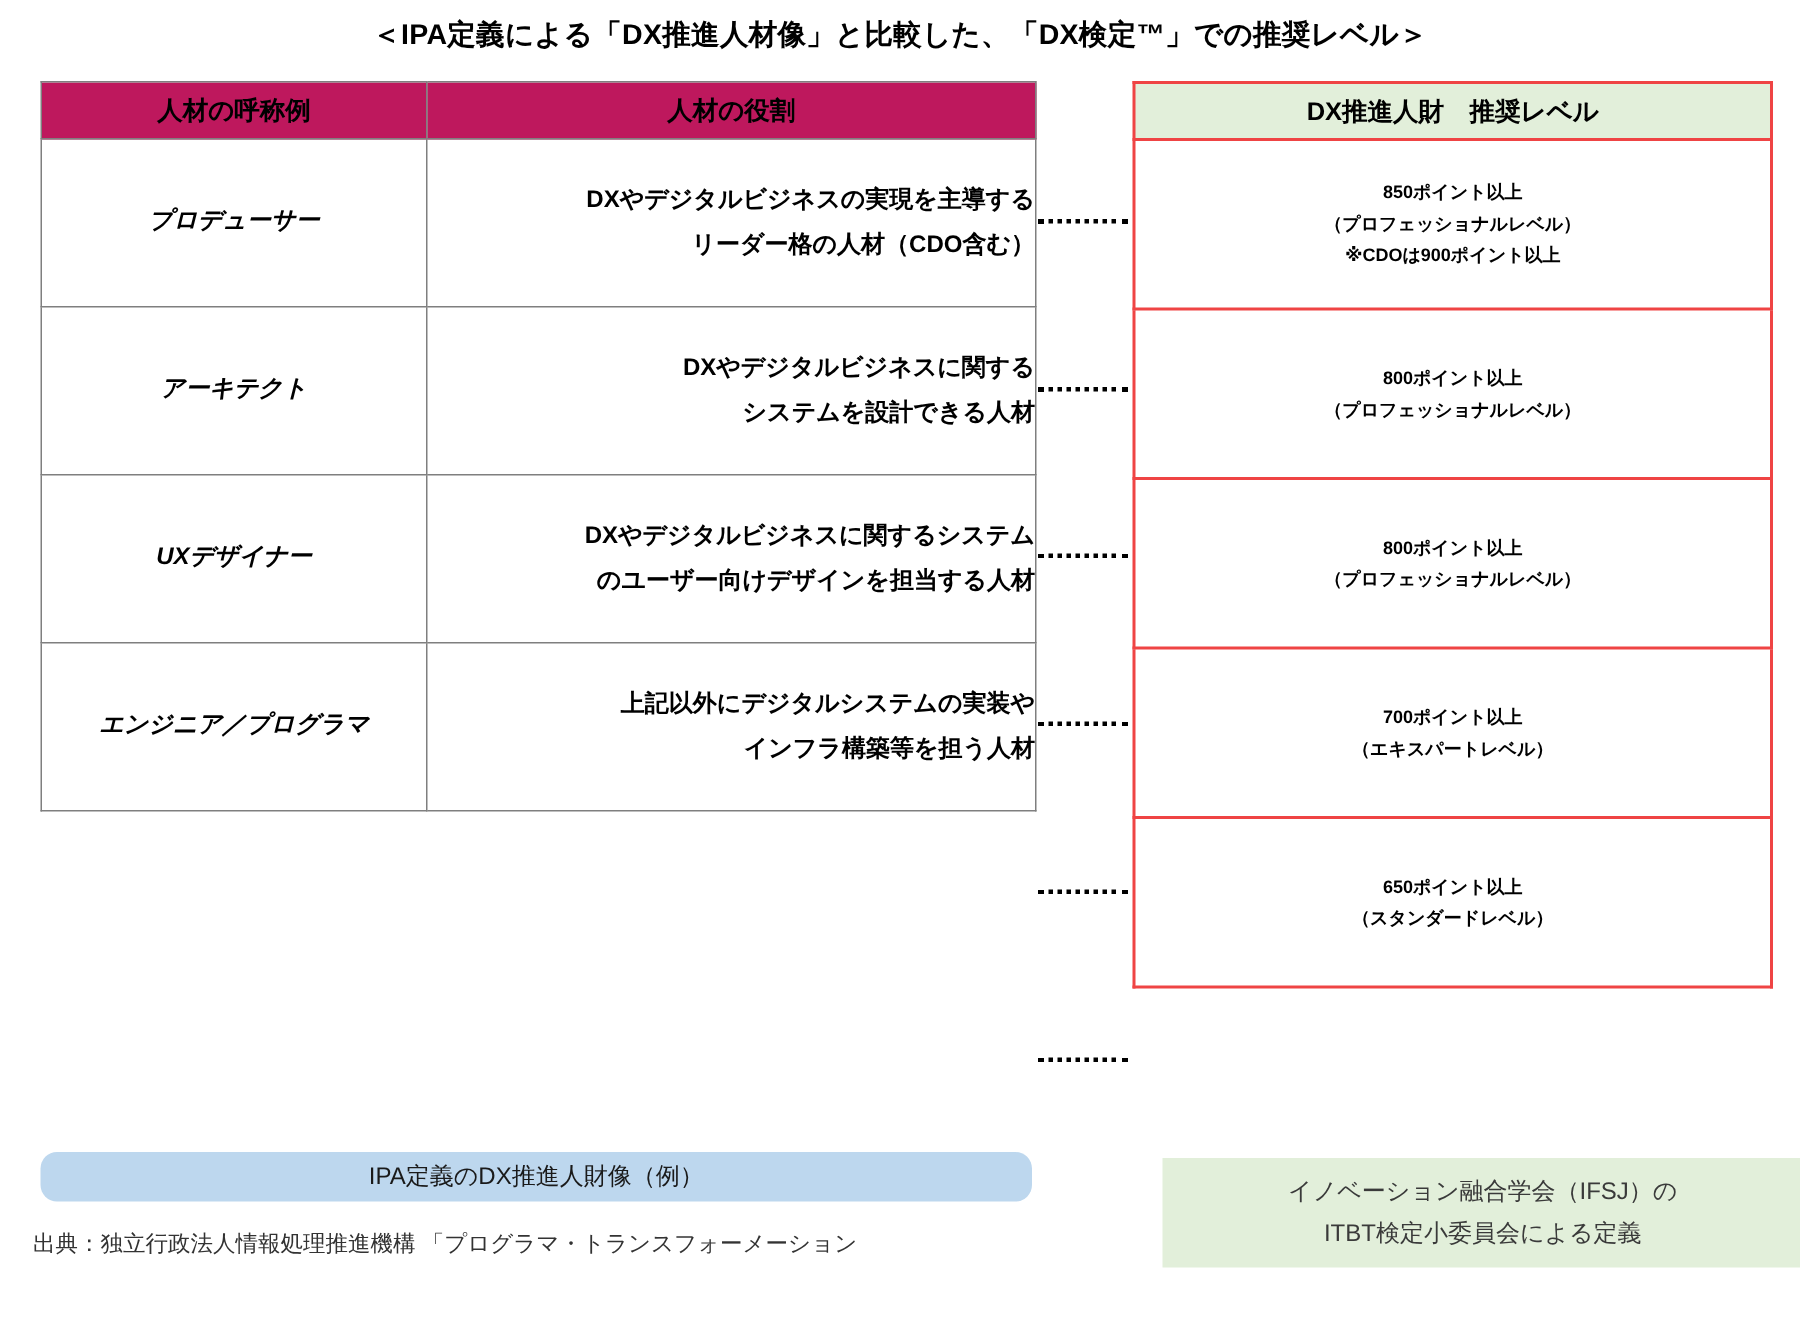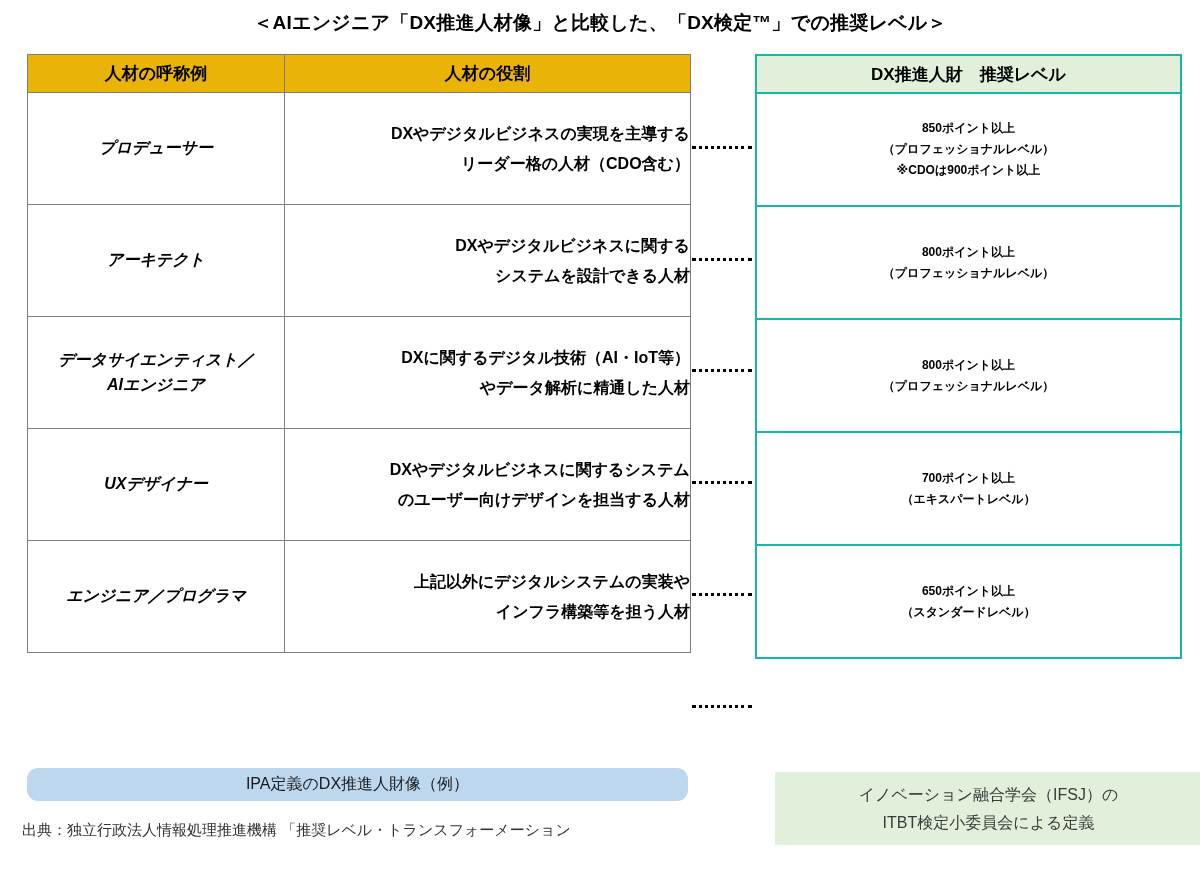--- a/index.html
+++ b/index.html
@@ -41,21 +41,21 @@
     table-layout: fixed;
   }
   .left-table td, .left-table th {
     border: 1px solid #7f7f7f;
     padding: 0;
     vertical-align: middle;
     font-weight: bold;
   }
   .left-table thead th {
     height: 37px;
-    background: #eab308;
+    background: #be185d;
     font-size: 17px;
     text-align: center;
     font-weight: bold;
     color: #000000;
   }
   .col-role-name { width: 256px; }
   .col-role-desc { width: 405px; }
 
   .left-table tbody td {
     height: 111px;
@@ -76,21 +76,21 @@
   
   .right-table {
     position: absolute;
     left: 755px;
     top: 54px;
     width: 427px;
     border-collapse: collapse;
     table-layout: fixed;
   }
   .right-table th, .right-table td {
-    border: 2px solid #14b8a6;
+    border: 2px solid #ef4444;
     padding: 0;
     vertical-align: middle;
     text-align: center;
   }
   .right-table thead th {
     height: 36px;
     background: #e2efda;
     font-size: 17px;
     font-weight: bold;
   }
@@ -151,21 +151,21 @@
     width: 690px;
     font-size: 15px;
     line-height: 1.85;
     color: #333333;
   }
   .source-note div { white-space: nowrap; }
 </style>
 </head>
 <body>
 
-<div class="page-title">＜AIエンジニア「DX推進人材像」と比較した、「DX検定™」での推奨レベル＞</div>
+<div class="page-title">＜IPA定義による「DX推進人材像」と比較した、「DX検定™」での推奨レベル＞</div>
 
 <table class="left-table">
   <thead>
     <tr>
       <th class="col-role-name">人材の呼称例</th>
       <th class="col-role-desc">人材の役割</th>
     </tr>
   </thead>
   <tbody>
     <tr>
@@ -173,30 +173,20 @@
       <td class="cell-desc">
         <div>DXやデジタルビジネスの実現を主導する</div>
         <div>リーダー格の人材（CDO含む）</div>
       </td>
     </tr>
     <tr>
       <td class="cell-name">アーキテクト</td>
       <td class="cell-desc">
         <div>DXやデジタルビジネスに関する</div>
         <div>システムを設計できる人材</div>
-      </td>
-    </tr>
-    <tr>
-      <td class="cell-name">
-        <div>データサイエンティスト／</div>
-        <div>AIエンジニア</div>
-      </td>
-      <td class="cell-desc">
-        <div>DXに関するデジタル技術（AI・IoT等）</div>
-        <div>やデータ解析に精通した人材</div>
       </td>
     </tr>
     <tr>
       <td class="cell-name">UXデザイナー</td>
       <td class="cell-desc">
         <div>DXやデジタルビジネスに関するシステム</div>
         <div>のユーザー向けデザインを担当する人材</div>
       </td>
     </tr>
     <tr>
@@ -260,14 +250,14 @@
 <div class="footer-band-left">
   <span>IPA定義のDX推進人財像（例）</span>
 </div>
 
 <div class="footer-band-right">
   <div>イノベーション融合学会（IFSJ）の</div>
   <div>ITBT検定小委員会による定義</div>
 </div>
 
 <div class="source-note">
-  <div>出典：独立行政法人情報処理推進機構 「推奨レベル・トランスフォーメーション</div>
+  <div>出典：独立行政法人情報処理推進機構 「プログラマ・トランスフォーメーション</div>
 </div>
 
 </body></html>

